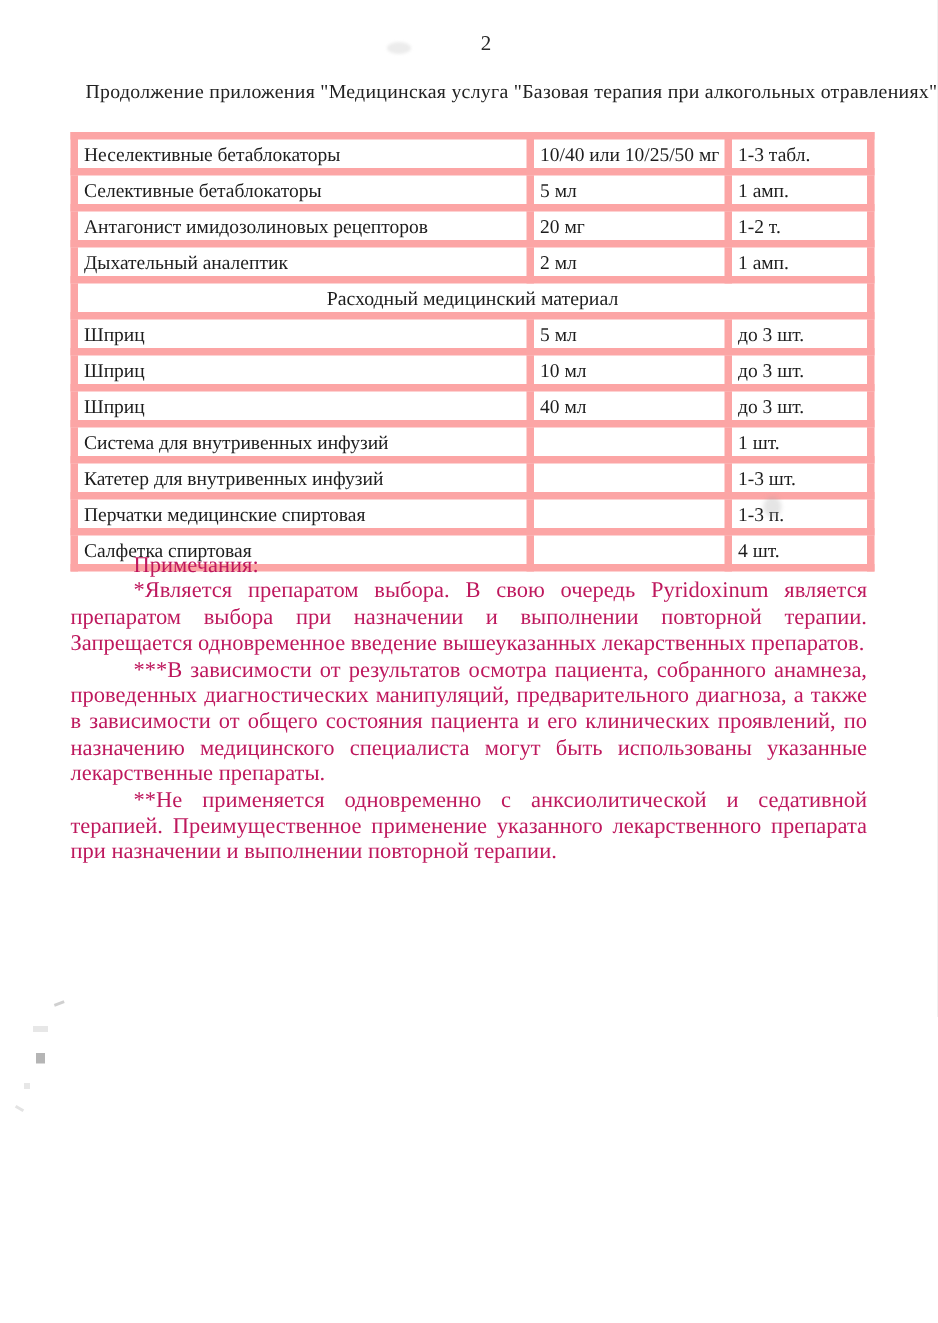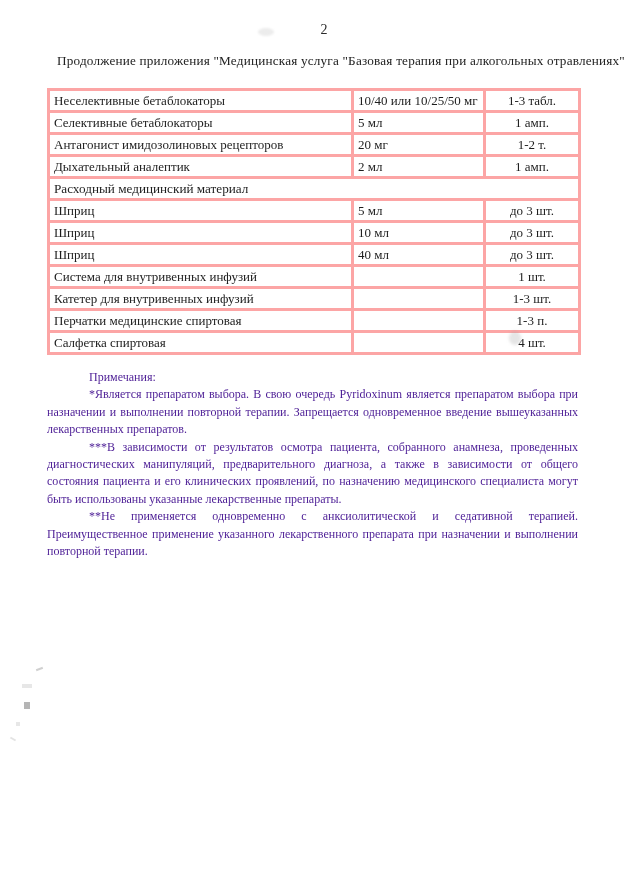--- a/index.html
+++ b/index.html
@@ -36,42 +36,43 @@
     position: absolute;
     top: 88px;
     left: 47px;
     width: 531px;
     border-collapse: collapse;
     table-layout: fixed;
     font-size: 13px;
     color: #1d1d1d;
   }
   table.med-table td {
-    border: 3px solid #fca5a5;
+    border: 5px solid #fca5a5;
     height: 20.5px;
     padding: 1px 4px;
     line-height: 17px;
     vertical-align: middle;
     overflow: hidden;
     white-space: nowrap;
   }
   td.c-name { width: 304px; text-align: left; padding-left: 6px; }
   td.c-dose { width: 132px; text-align: left; }
-  td.c-qty  { width: 95px;  text-align: center; }
+  td.c-qty  { width: 95px;  text-align: left; }
   td.section-row {
+    text-align: center;
     font-size: 13.2px;
   }
   .notes {
     position: absolute;
     top: 369px;
     left: 47px;
     width: 531px;
-    font-size: 12px;
+    font-size: 15px;
     line-height: 17.4px;
-    color: #4c1d95;
+    color: #be185d;
   }
   .notes p {
     text-align: justify;
     text-indent: 42px;
   }
   .notes p.notes-title { text-align: left; }
   
   .artifact { position: absolute; pointer-events: none; }
   .smudge-pageno {
     top: 28px; left: 258px; width: 16px; height: 8px;

